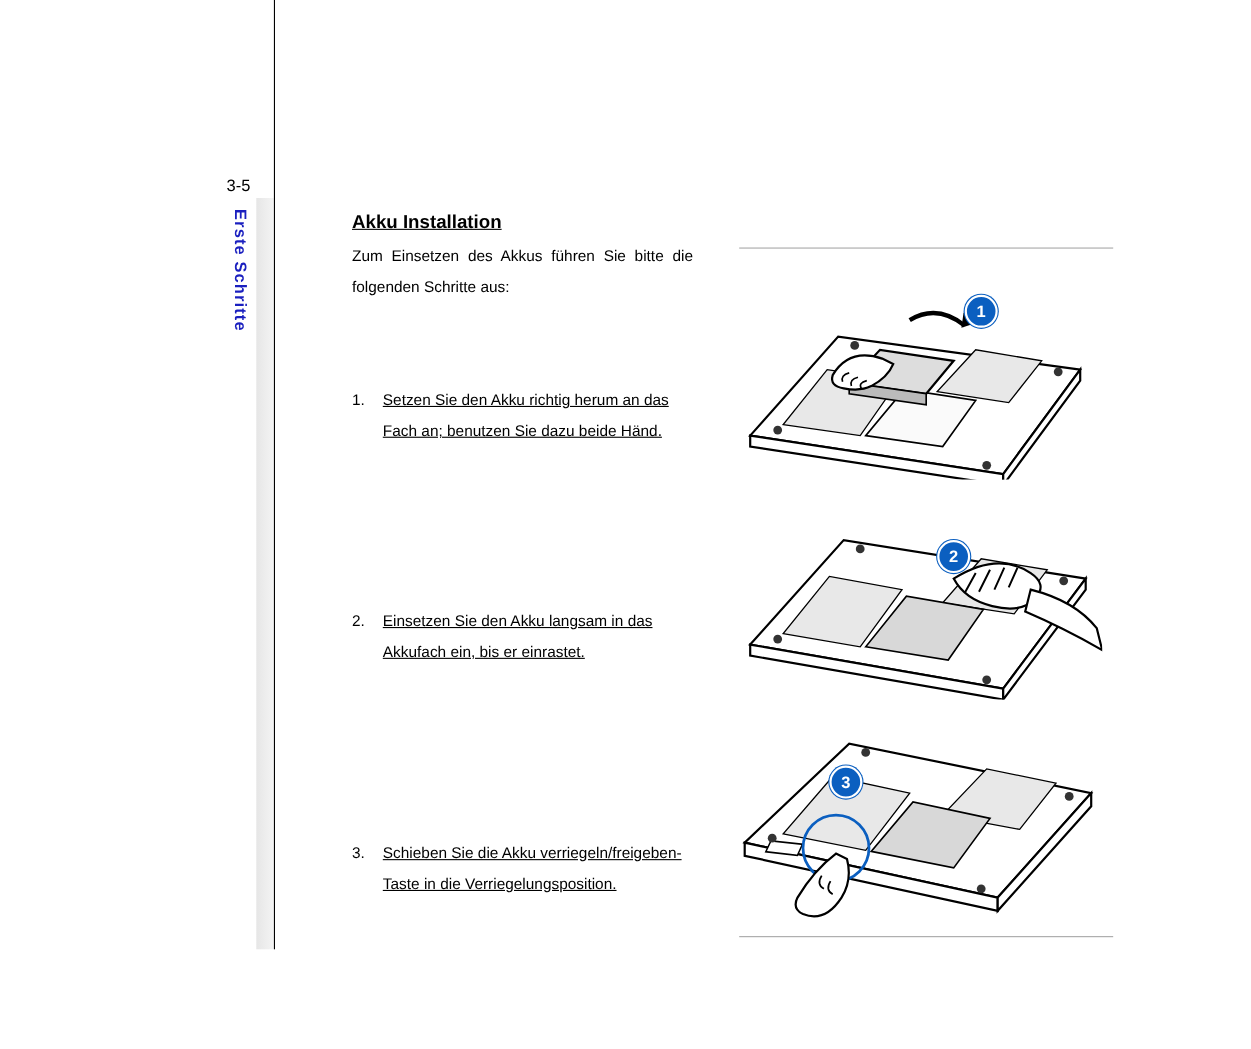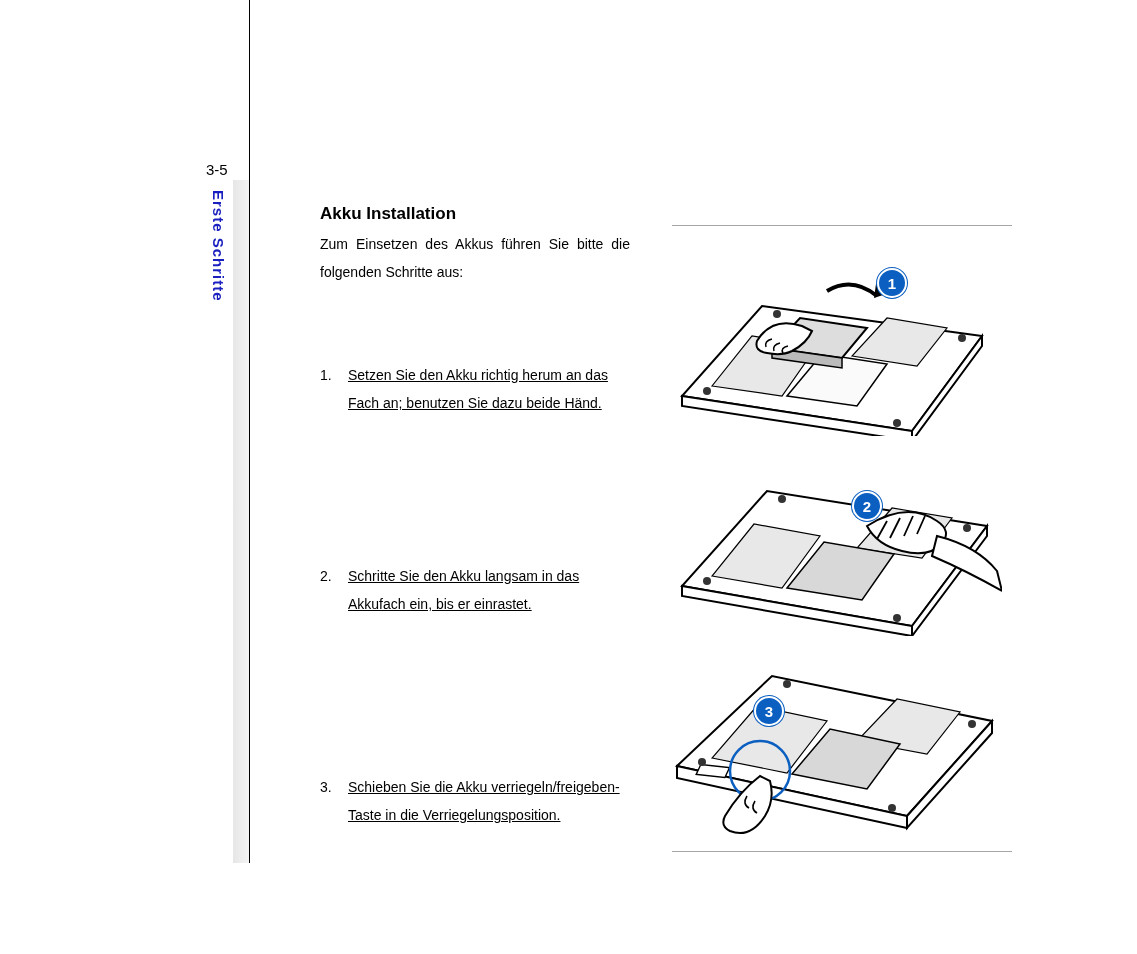--- a/index.html
+++ b/index.html
@@ -52,22 +52,22 @@
   }
   .content {
     position: absolute;
     left: 320px;
     top: 192px;
     width: 310px;
   }
   .heading {
     font-size: 17px;
     font-weight: bold;
+    text-decoration: underline;
     margin-bottom: 6px;
-    margin-top: 12px;
   }
   .intro {
     font-size: 14px;
     line-height: 2.0;
     text-align: justify;
     text-justify: inter-word;
   }
   .step {
     font-size: 14px;
     line-height: 2.0;
@@ -131,21 +131,21 @@
   <div class="content">
     <div class="heading">Akku Installation</div>
     <div class="intro">Zum Einsetzen des Akkus führen Sie bitte die folgenden Schritte aus:</div>
 
     <div class="step step1">
       <div class="num">1.</div>
       <div class="txt">Setzen Sie den Akku richtig herum an das Fach an; benutzen Sie dazu beide Händ.</div>
     </div>
     <div class="step step2">
       <div class="num">2.</div>
-      <div class="txt">Schritte Sie den Akku langsam in das Akkufach ein, bis er einrastet.</div>
+      <div class="txt">Einsetzen Sie den Akku langsam in das Akkufach ein, bis er einrastet.</div>
     </div>
     <div class="step step3">
       <div class="num">3.</div>
       <div class="txt">Schieben Sie die Akku verriegeln/freigeben-Taste in die Verriegelungsposition.</div>
     </div>
   </div>
 
   <div class="illus-col">
     <div class="hr top"></div>
 

